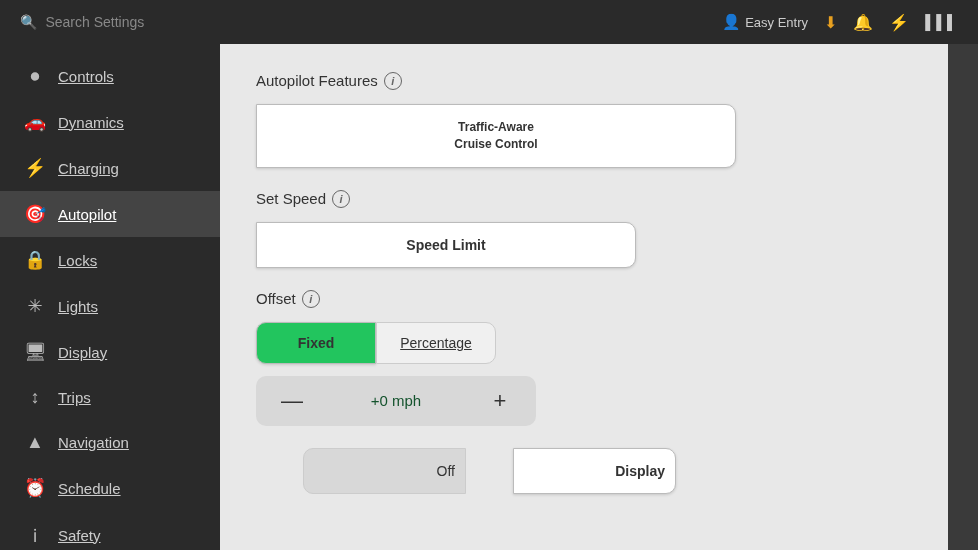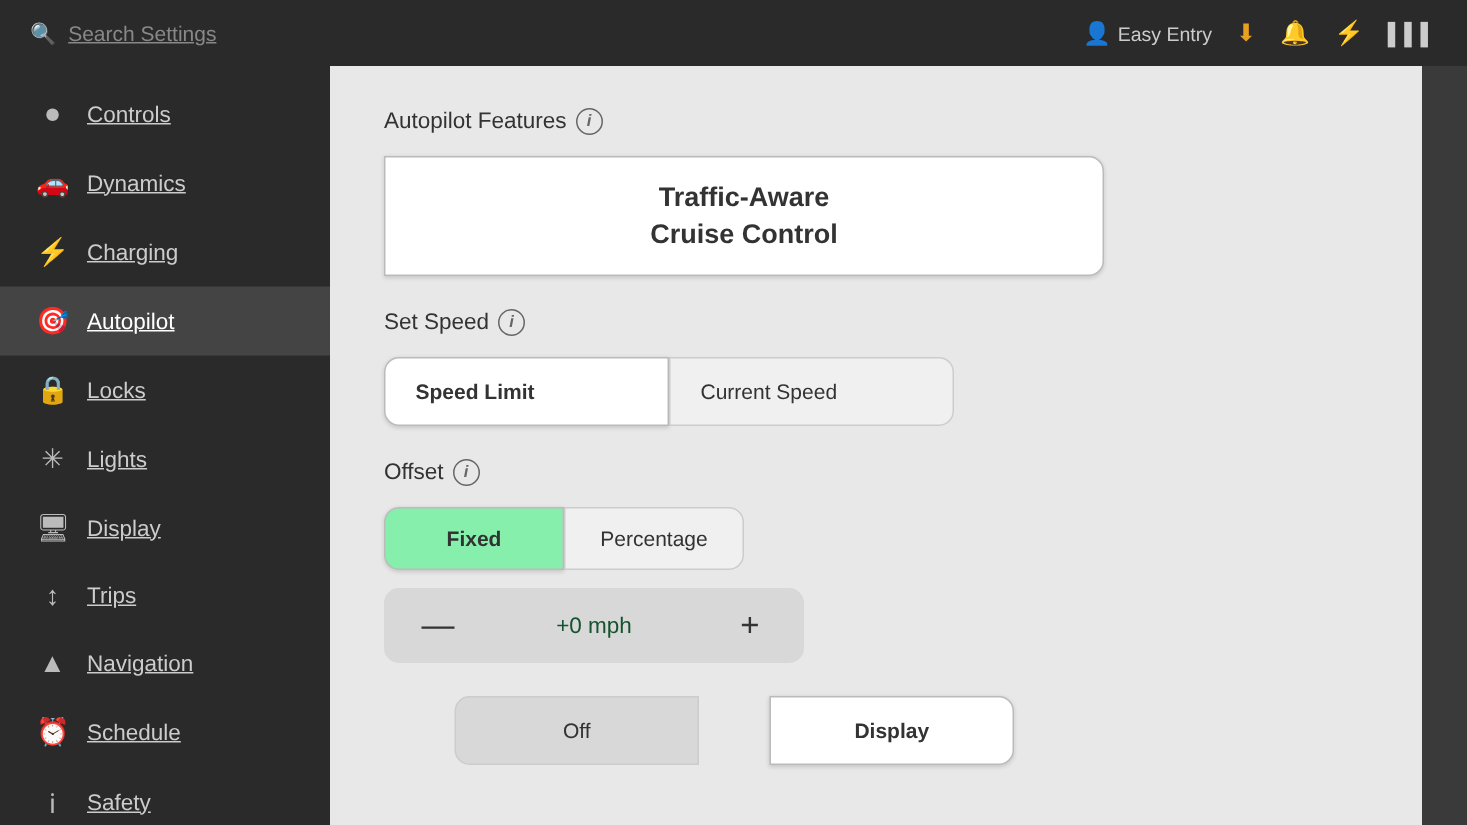--- a/index.html
+++ b/index.html
@@ -156,21 +156,21 @@
       gap: 0;
       max-width: 420px;
     }
     .slw-item {
       flex: 1;
       padding: 14px 10px;
       background: #d8d8d8;
       border: 1.5px solid #ccc;
       font-size: 14px;
       color: #333;
-      text-align: center;
+      text-align: right;
       cursor: pointer;
       margin-left: 47px;
     }
     .slw-item:first-child {
       border-radius: 10px 0 0 10px;
     }
     .slw-item:last-child {
       border-radius: 0 10px 10px 0;
     }
     .slw-item.selected {
@@ -192,21 +192,21 @@
       display: flex;
       gap: 0;
       margin-bottom: 22px;
       max-width: 480px;
     }
     .ap-btn-item {
       flex: 1;
       padding: 14px 20px;
       background: #f0f0f0;
       border: 1.5px solid #ccc;
-      font-size: 18px;
+      font-size: 12px;
       color: #333;
       text-align: center;
       cursor: pointer;
       line-height: 1.4;
     }
     .ap-btn-item:first-child {
       border-radius: 10px 0 0 10px;
     }
     .ap-btn-item:last-child {
       border-radius: 0 10px 10px 0;
@@ -225,20 +225,21 @@
       margin-bottom: 22px;
       max-width: 380px;
     }
     .speed-btn-item {
       flex: 1;
       padding: 14px 20px;
       background: #f0f0f0;
       border: 1.5px solid #ccc;
       font-size: 14px;
       color: #333;
+      text-align: center;
       cursor: pointer;
     }
     .speed-btn-item:first-child {
       border-radius: 10px 0 0 10px;
     }
     .speed-btn-item:last-child {
       border-radius: 0 10px 10px 0;
     }
     .speed-btn-item.selected {
       background: #fff;
@@ -262,35 +263,36 @@
       font-size: 14px;
       color: #333;
       text-align: center;
       cursor: pointer;
     }
     .offset-btn-item:first-child {
       border-radius: 10px 0 0 10px;
     }
     .offset-btn-item:last-child {
       border-radius: 0 10px 10px 0;
+      text-decoration: underline;
     }
     .offset-btn-item.selected {
-      background: #86efac;
+      background: #22c55e;
       font-weight: 600;
       border-color: #bbb;
       box-shadow: 0 1px 3px rgba(0,0,0,0.15);
     }
   </style>
 </head>
 <body>
 
 <div class="top-bar">
   <div class="search-area">
     <span class="search-icon-wrap">🔍</span>
-    <span style="color:#888; font-size:14px;text-decoration:underline;">Search Settings</span>
+    <span style="color:#888; font-size:14px;">Search Settings</span>
   </div>
   <div class="top-right">
     <div class="top-right-item">
       <span style="font-size:15px;">👤</span>
       <span>Easy Entry</span>
     </div>
     <span style="font-size:16px; color:#e8a020;">⬇</span>
     <span style="font-size:16px;">🔔</span>
     <span style="font-size:16px; color:#1a8fcd;">⚡</span>
     <span style="font-size:14px; color:#ccc; letter-spacing:1px;">▌▌▌</span>
@@ -355,21 +357,20 @@
     <div class="ap-btn-group">
       <div class="ap-btn-item selected">Traffic-Aware<br>Cruise Control</div>
     </div>
 
     <div class="section-title">
       <span>Set Speed</span>
       <span class="info-icon">i</span>
     </div>
     <div class="speed-btn-group">
       <div class="speed-btn-item selected">Speed Limit</div>
-      <div class="speed-btn-item">Current Speed</div>
     </div>
 
     <div class="section-title">
       <span>Offset</span>
       <span class="info-icon">i</span>
     </div>
     <div class="offset-btn-group">
       <div class="offset-btn-item selected">Fixed</div>
       <div class="offset-btn-item">Percentage</div>
     </div>

